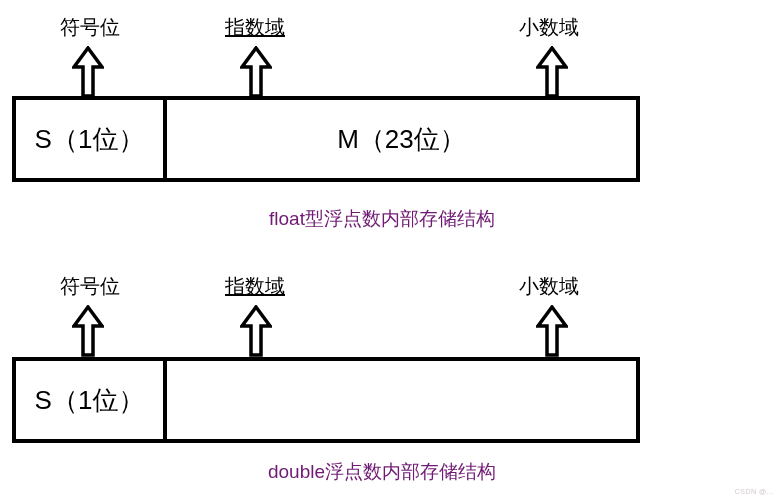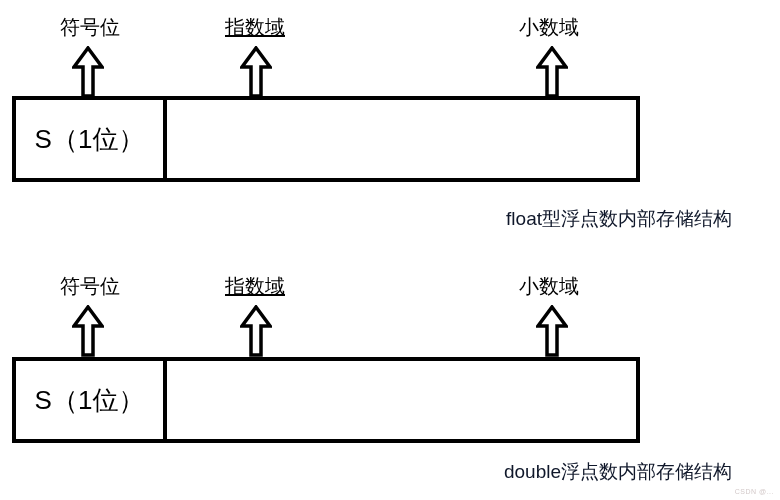--- a/index.html
+++ b/index.html
@@ -40,25 +40,25 @@
     align-items: center;
     justify-content: center;
     font-size: 26px;
     white-space: nowrap;
   }
   .cell.c1 { flex: 0 0 151px; border-right: 4px solid #000000; }
   .cell.c2 { flex: 0 0 195px; border-right: 4px solid #000000; }
   .cell.c3 { flex: 1 1 auto; }
   .caption {
     position: absolute;
-    left: 0;
+    left: 16px;
     width: 732px;
-    text-align: right;
+    text-align: center;
     font-size: 19px;
-    color: #0f172a;
+    color: #701a75;
     white-space: nowrap;
   }
   .watermark {
     position: absolute;
     right: 6px;
     bottom: 4px;
     font-size: 7px;
     line-height: 8px;
     color: #d3c9c9;
     letter-spacing: 0.5px;
@@ -96,20 +96,21 @@
     </svg>
     <svg class="arrow apos-exp" width="32" height="52" viewBox="0 0 32 52">
       <polygon points="16,2 30,21 21,21 21,50 11,50 11,21 2,21" fill="#ffffff" stroke="#000000" stroke-width="3.5"></polygon>
     </svg>
     <svg class="arrow apos-frac" width="32" height="52" viewBox="0 0 32 52">
       <polygon points="16,2 30,21 21,21 21,50 11,50 11,21 2,21" fill="#ffffff" stroke="#000000" stroke-width="3.5"></polygon>
     </svg>
 
     <div class="bitbox">
       <div class="cell c1">S（1位）</div>
+      <div class="cell c3">M（23位）</div>
     </div>
 
     <div class="caption">float型浮点数内部存储结构</div>
   </section>
 
   <section class="diagram d2">
     <span class="field-label pos-sign">符号位</span>
     <span class="field-label pos-exp">指数域</span>
     <span class="field-label pos-frac">小数域</span>
 

